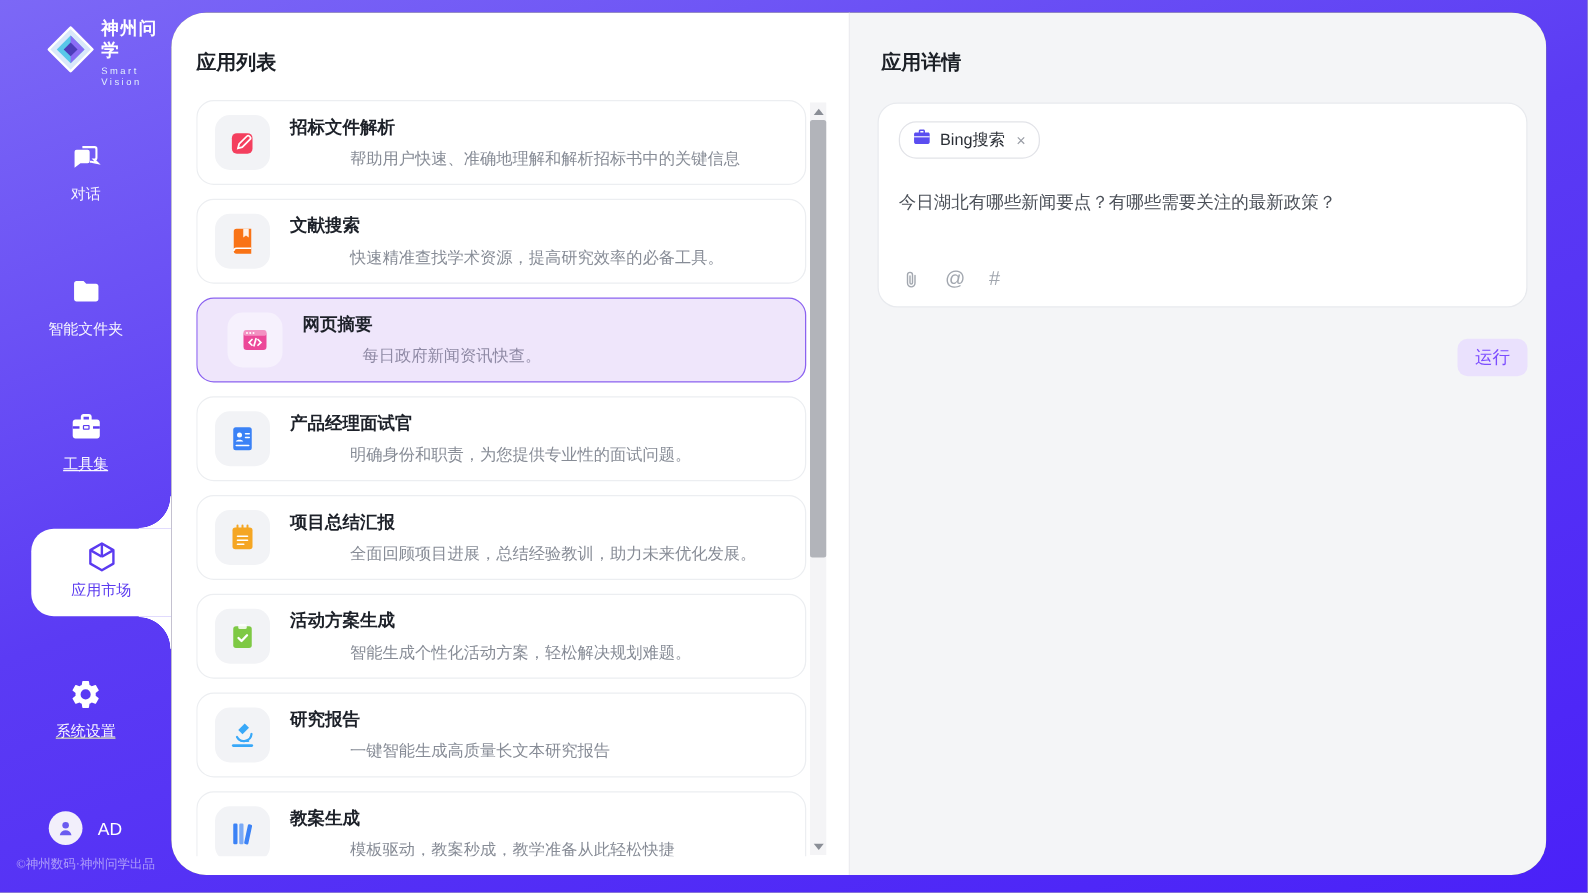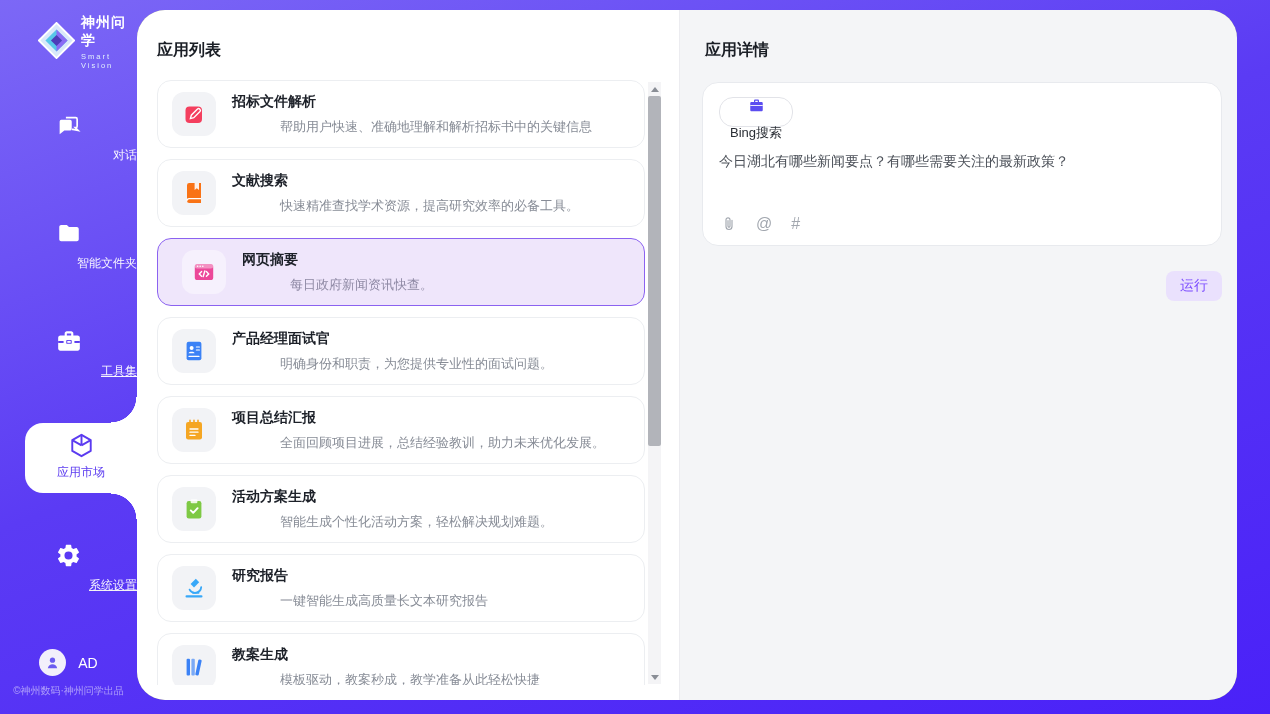--- a/index.html
+++ b/index.html
@@ -7,38 +7,38 @@
     font-family:"Liberation Sans","DejaVu Sans",sans-serif; }
   body { position:relative;
     background:linear-gradient(160deg,#7c68f6 0%,#5b3bf4 45%,#4a21f8 100%); }
 
   
   .sidebar { position:absolute; left:0; top:0; width:137px; height:714px; }
   .logo { position:absolute; top:14px; left:0; width:137px; display:flex;
     align-items:center; justify-content:center; gap:6px;padding-left:38px; }
   .logo-txt .nm { color:#fff; font-size:14px; font-weight:bold; letter-spacing:1px; }
   .logo-txt .sub { color:#e2f0fc; font-size:7.5px; letter-spacing:2px; margin-top:2px; }
-  .side-item { position:absolute; width:137px; text-align:right; cursor:pointer; }
+  .side-item { position:absolute; width:137px; text-align:center; cursor:pointer; }
   .side-item .ic { height:26px; display:flex; align-items:center; justify-content:center; margin-bottom:9px; }
   .side-item .lb { color:rgba(255,255,255,.95); font-size:12px; }
   .side-item .lb.u { text-decoration:underline; }
   .side-bubble { position:absolute; left:25px; top:423px; width:112px; height:70px;
     background:#fff; border-radius:18px 0 0 18px; text-align:center; cursor:pointer; }
   .side-bubble .ic { height:26px; margin-top:9px; display:flex; align-items:center; justify-content:center; }
   .side-bubble .lb { color:#5b3bf0; font-size:12px; margin-top:6px; }
   .curve-top,.curve-bottom { position:absolute; left:111px; width:26px; height:26px; }
   .curve-top { top:397px; background:radial-gradient(26px at 0 0, rgba(0,0,0,0) 25px, #fff 25.5px); }
   .curve-bottom { top:493px; background:radial-gradient(26px at 0 100%, rgba(0,0,0,0) 25px, #fff 25.5px); }
   .user-row { position:absolute; top:649px; left:0; width:137px; display:flex;
     align-items:center; justify-content:center; gap:12px; cursor:pointer; }
   .avatar { width:27px; height:27px; border-radius:50%; background:#f2effb;
     display:flex; align-items:center; justify-content:center; }
   .user-name { color:#fff; font-size:14px; }
   .side-footer { position:absolute; top:684px; left:0; width:137px; text-align:center;
-    color:rgba(255,255,255,.5); font-size:10px; }
+    color:rgba(255,255,255,.5); font-size:10px;font-family:Liberation Serif, serif; }
 
   
   .frame { position:absolute; left:137px; top:10px; width:1100px; height:690px;
     border-radius:28px; overflow:hidden; display:flex; background:#737373; }
   .list-panel { position:relative; width:543px; background:#fff; border-right:1px solid #ececf0; }
   .panel-title { font-size:16px; font-weight:bold; color:#1b1f26; }
   .list-panel .panel-title { position:absolute; top:30px; left:20px; }
 
   .list-viewport { position:absolute; top:70px; left:20px; width:491px; height:605px; overflow:hidden; }
   .app-card { position:relative; height:68px; margin-bottom:11px; margin-right:3px;
@@ -67,21 +67,21 @@
   .sb-thumb { position:absolute; left:0; top:14px; width:13px; height:350px;
     background:#b2b4ba; border-radius:2px; cursor:grab; }
 
   
   .detail-panel { position:relative; flex:1; background:#f4f5f7; }
   .detail-panel .panel-title { position:absolute; top:30px; left:25px; }
   .detail-card { position:absolute; left:22px; top:72px; right:15px; height:164px;
     background:#fff; border:1px solid #e8eaee; border-radius:16px; padding:14px 16px; cursor:text; }
   .tool-tag { display:inline-flex; align-items:center; gap:7px; height:30px;
     padding:0 10px 0 10px; border:1px solid #e2e3e8; border-radius:14px;
-    background:#fff; cursor:pointer;flex-direction:column; }
+    background:#fff; cursor:pointer; }
   .tool-tag .tg-lb { font-size:13px; color:#2a2e35; }
   .tag-close { font-size:13px; color:#9a9ea6; margin-left:2px; cursor:pointer; }
   .tag-close::before { content:"×"; }
   .query-text { margin-top:26px; font-size:14px; color:#4b5058; }
   .attach-row { position:absolute; left:18px; bottom:12px; display:flex;
     align-items:center; gap:19px; color:#a2a7af; }
   .at-icon,.hash-icon { font-size:16px; cursor:pointer; }
   .at-icon::before { content:"@"; }
   .hash-icon::before { content:"#"; }
   .clip-icon { cursor:pointer; display:flex; }

